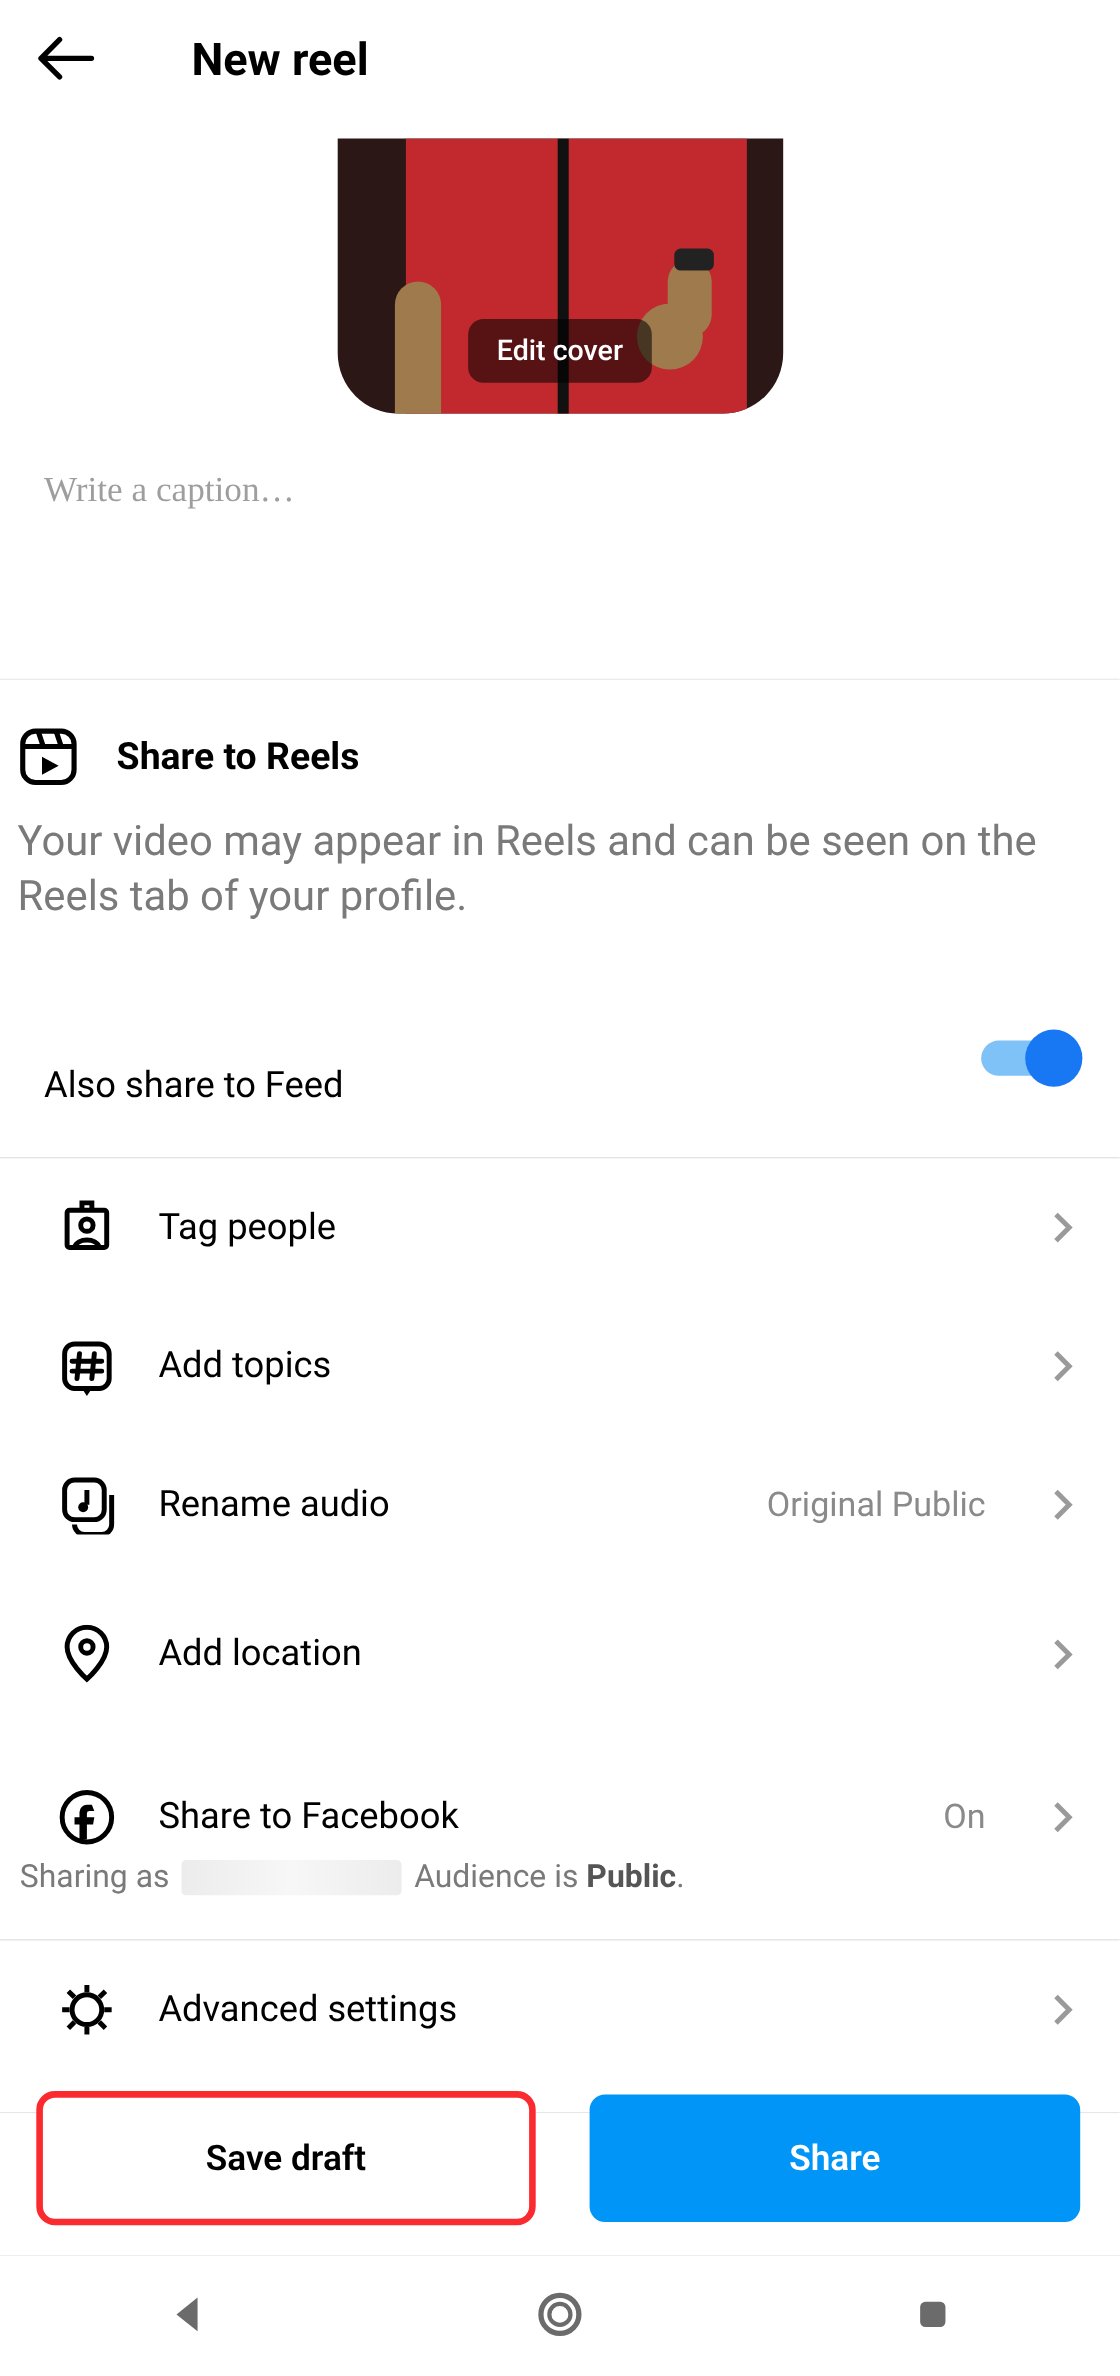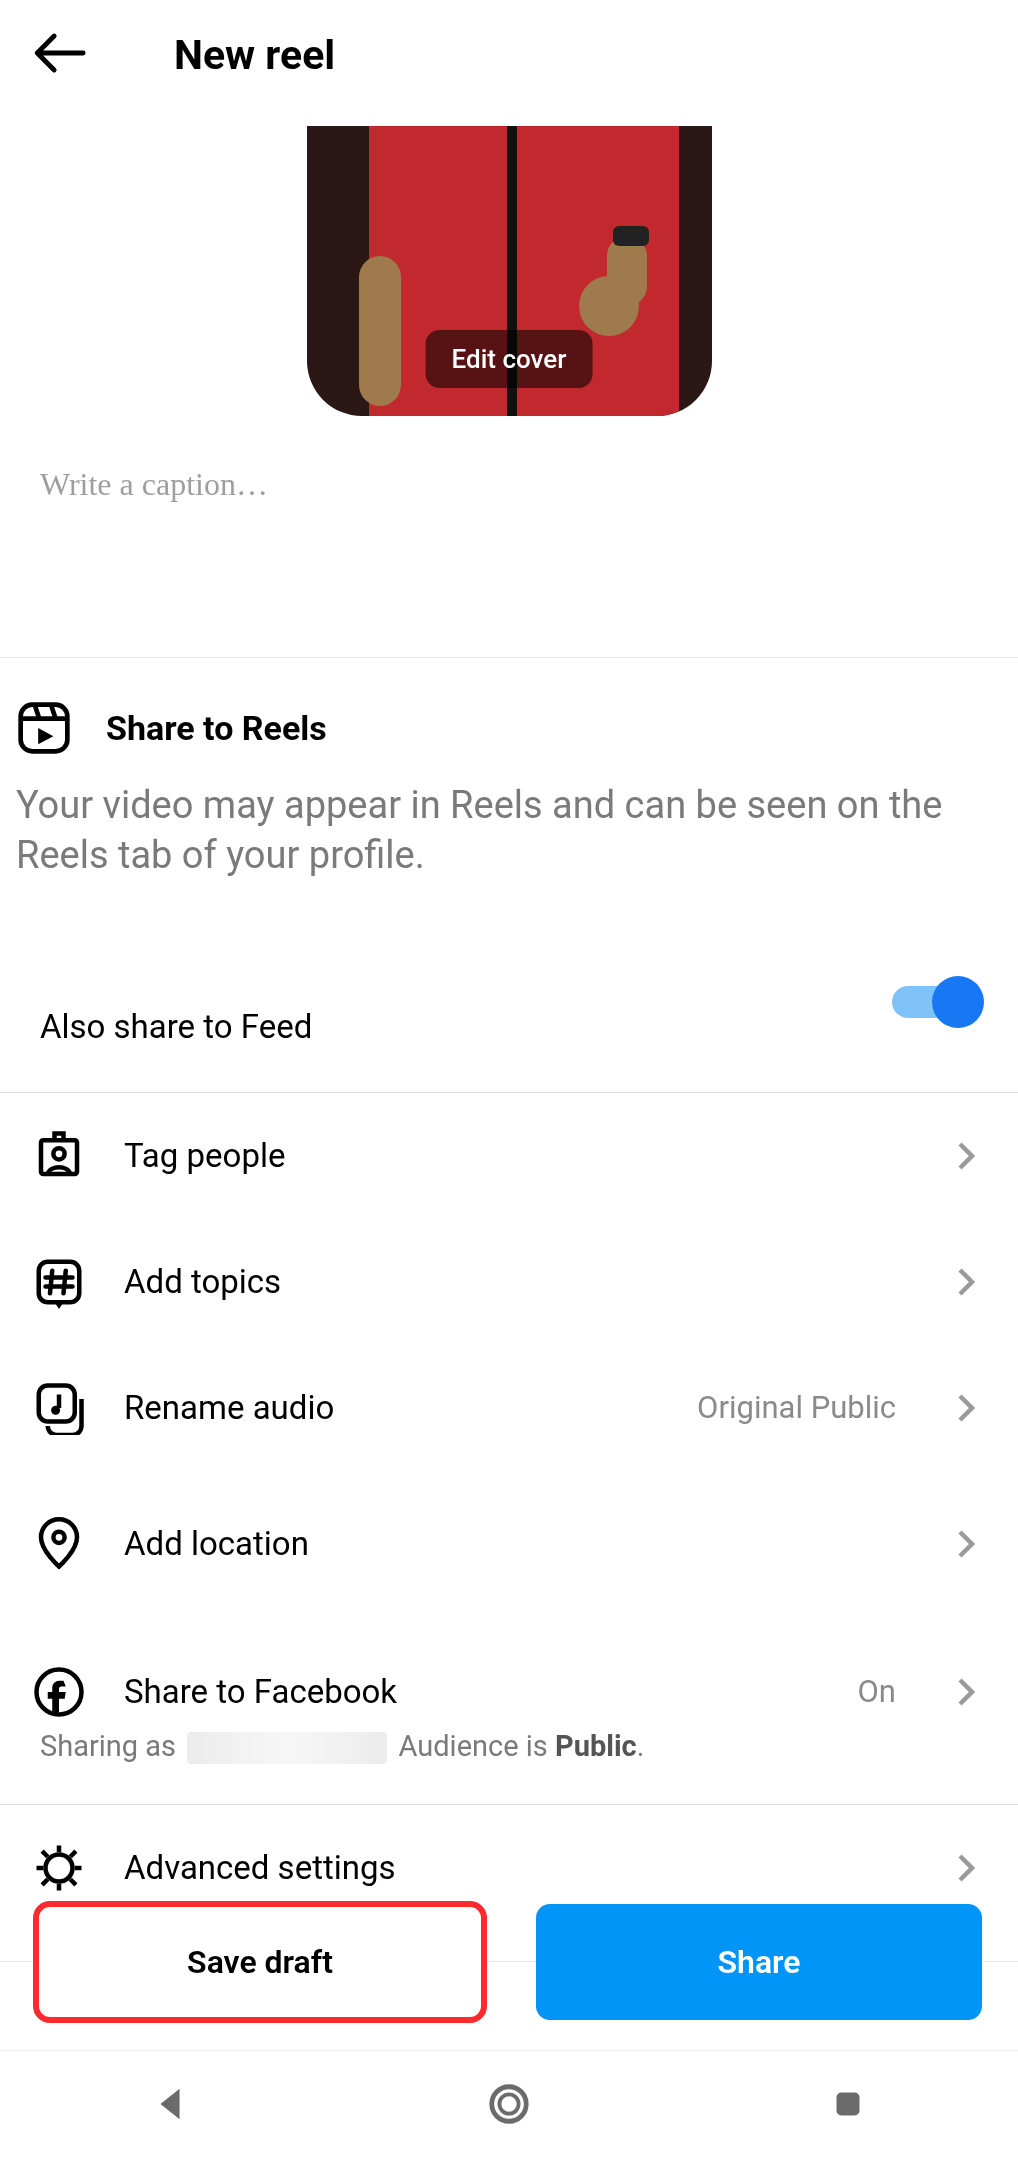--- a/index.html
+++ b/index.html
@@ -32,21 +32,21 @@
     color: #000;
     margin-left: 86px;
   }
   
   .cover-wrap {
     display: flex;
     justify-content: center;
   }
   .cover {
     width: 405px;
-    height: 290px;
+    height: 250px;
     background: linear-gradient(#2b1716, #2b1716);
     border-radius: 0 0 55px 55px;
     position: relative;
     overflow: hidden;
   }
   .cover .body-red {
     position: absolute;
     left: 62px; top: 0; width: 310px; height: 290px;
     background: #c1292e;
   }
@@ -155,40 +155,40 @@
     right: 0; top: 0;
     width: 52px; height: 52px;
     border-radius: 50%;
     background: #1877f2;
   }
 
   
   .option-row {
     display: flex;
     align-items: center;
-    padding: 36px 34px 36px 32px;
+    padding: 36px 34px 36px 52px;
     gap: 38px;
     min-height: 126px;
   }
   .option-icon { width: 54px; height: 54px; display:flex; align-items:center; justify-content:center; }
   .option-icon svg { width: 54px; height: 54px; }
   .option-label {
     font-size: 33px;
     color: #000;
     flex: 1;
   }
   .option-sub {
     font-size: 31px;
     color: #8a8a8a;
     margin-right: 14px;
   }
   .chev { width: 36px; height: 36px; }
   .chev svg { width: 36px; height: 36px; stroke:#9a9a9a; stroke-width:3; fill:none;}
   .facebook-sub {
-    padding: 0 40px 40px 40px;
+    padding: 0 40px 40px 18px;
     margin-top: -14px;
     font-size: 29px;
     color: #7a7a7a;
   }
   .facebook-sub .blur-name {
     display: inline-block;
     width: 200px; height: 32px;
     background: linear-gradient(90deg,#ececec,#f7f7f7,#ececec);
     vertical-align: middle;
     border-radius: 4px;

